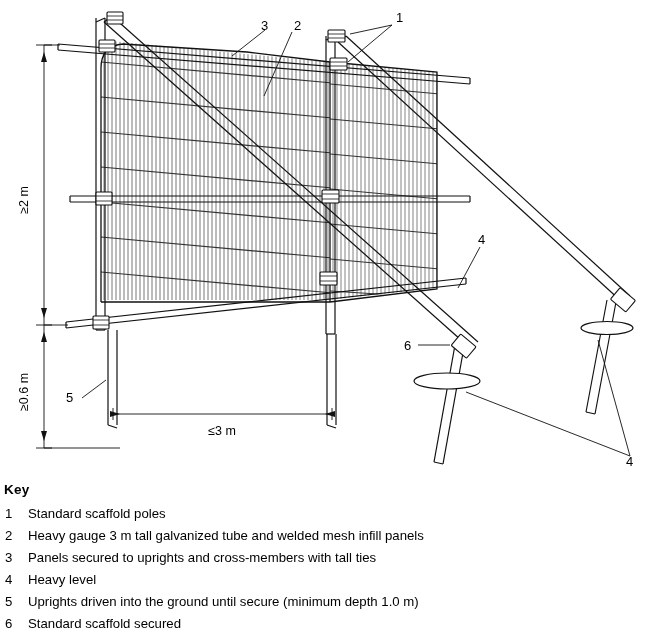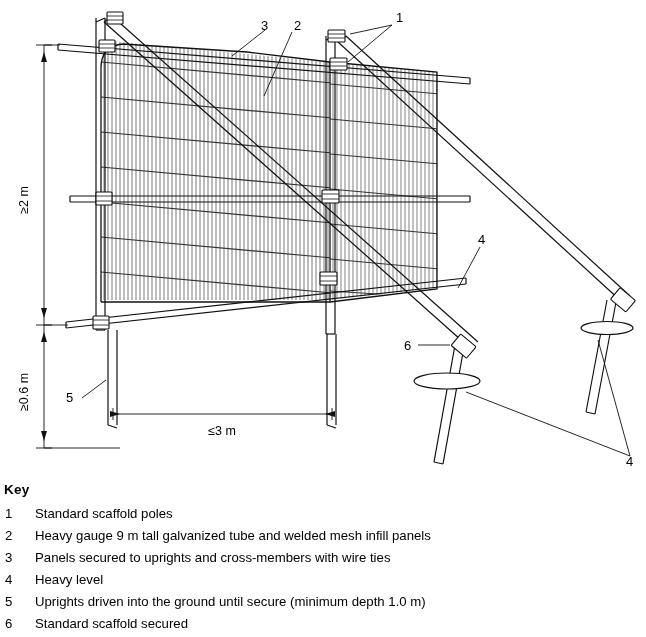--- a/index.html
+++ b/index.html
@@ -47,21 +47,20 @@
     margin-bottom: 1px;
   }
   .key-num {
     width: 28px;
     flex: 0 0 28px;
     padding-left: 5px;
     box-sizing: border-box;
   }
   .key-text {
     flex: 1 1 auto;
-    margin-left: 7px;
   }
   svg text {
     font-family: "Liberation Sans", sans-serif;
     fill: #000000;
   }
   .lbl {
     font-size: 13px;
   }
   .dimlbl {
     font-size: 12.5px;
@@ -349,25 +348,25 @@
 
 <div id="key">
   <div class="key-title">Key</div>
   <ul class="key-list">
     <li class="key-row">
       <span class="key-num">1</span>
       <span class="key-text">Standard scaffold poles</span>
     </li>
     <li class="key-row">
       <span class="key-num">2</span>
-      <span class="key-text">Heavy gauge 9 m tall galvanized tube and welded mesh infill panels</span>
+      <span class="key-text">Heavy gauge 3 m tall galvanized tube and welded mesh infill panels</span>
     </li>
     <li class="key-row">
       <span class="key-num">3</span>
-      <span class="key-text">Panels secured to uprights and cross-members with wire ties</span>
+      <span class="key-text">Panels secured to uprights and cross-members with tall ties</span>
     </li>
     <li class="key-row">
       <span class="key-num">4</span>
       <span class="key-text">Heavy level</span>
     </li>
     <li class="key-row">
       <span class="key-num">5</span>
       <span class="key-text">Uprights driven into the ground until secure (minimum depth 1.0 m)</span>
     </li>
     <li class="key-row">

